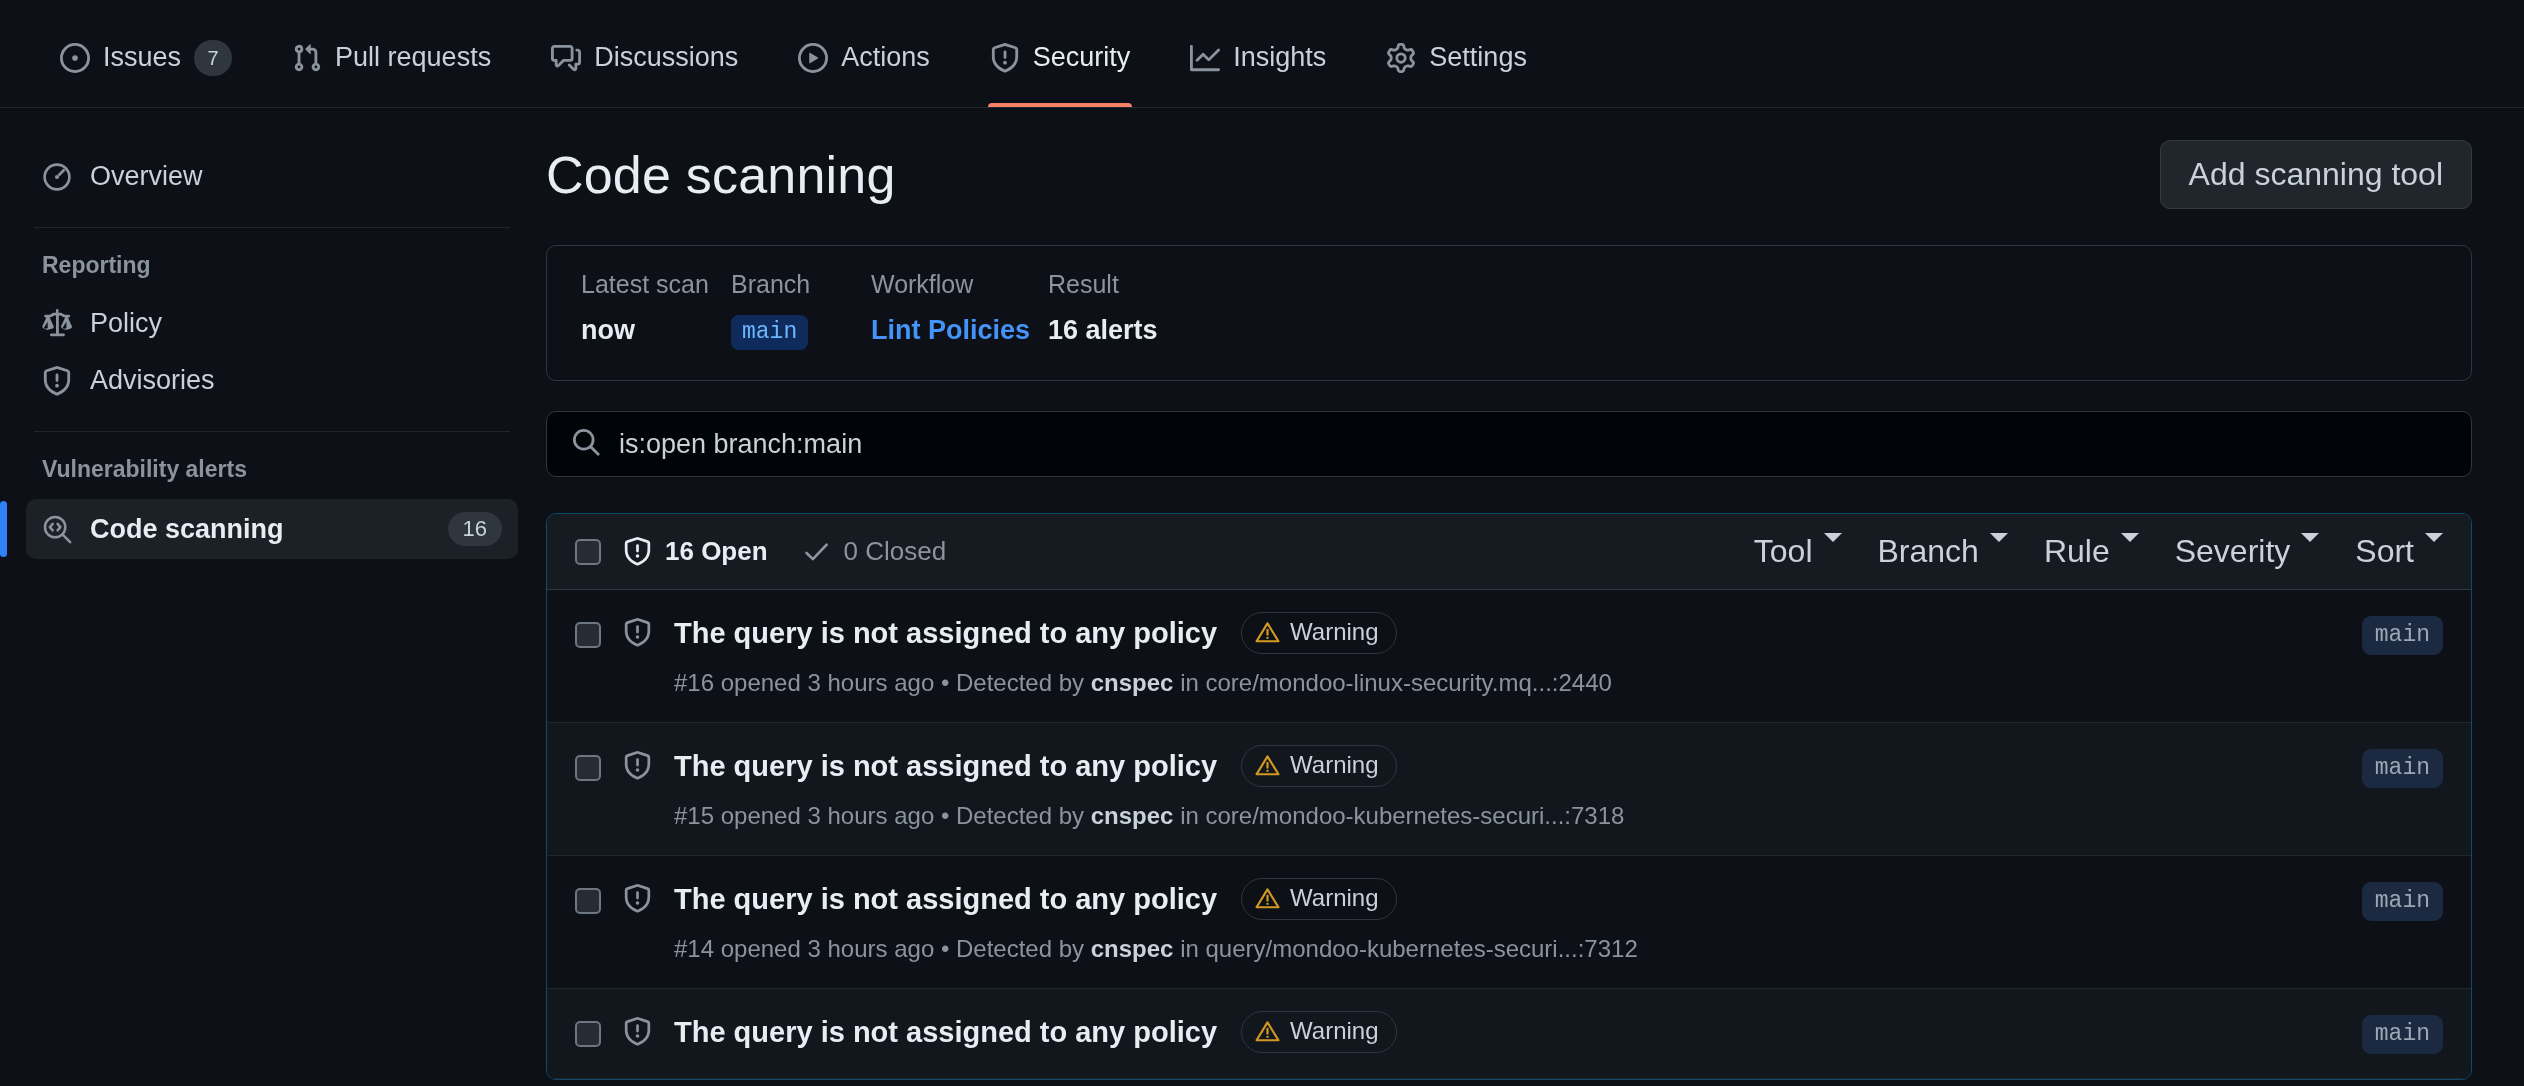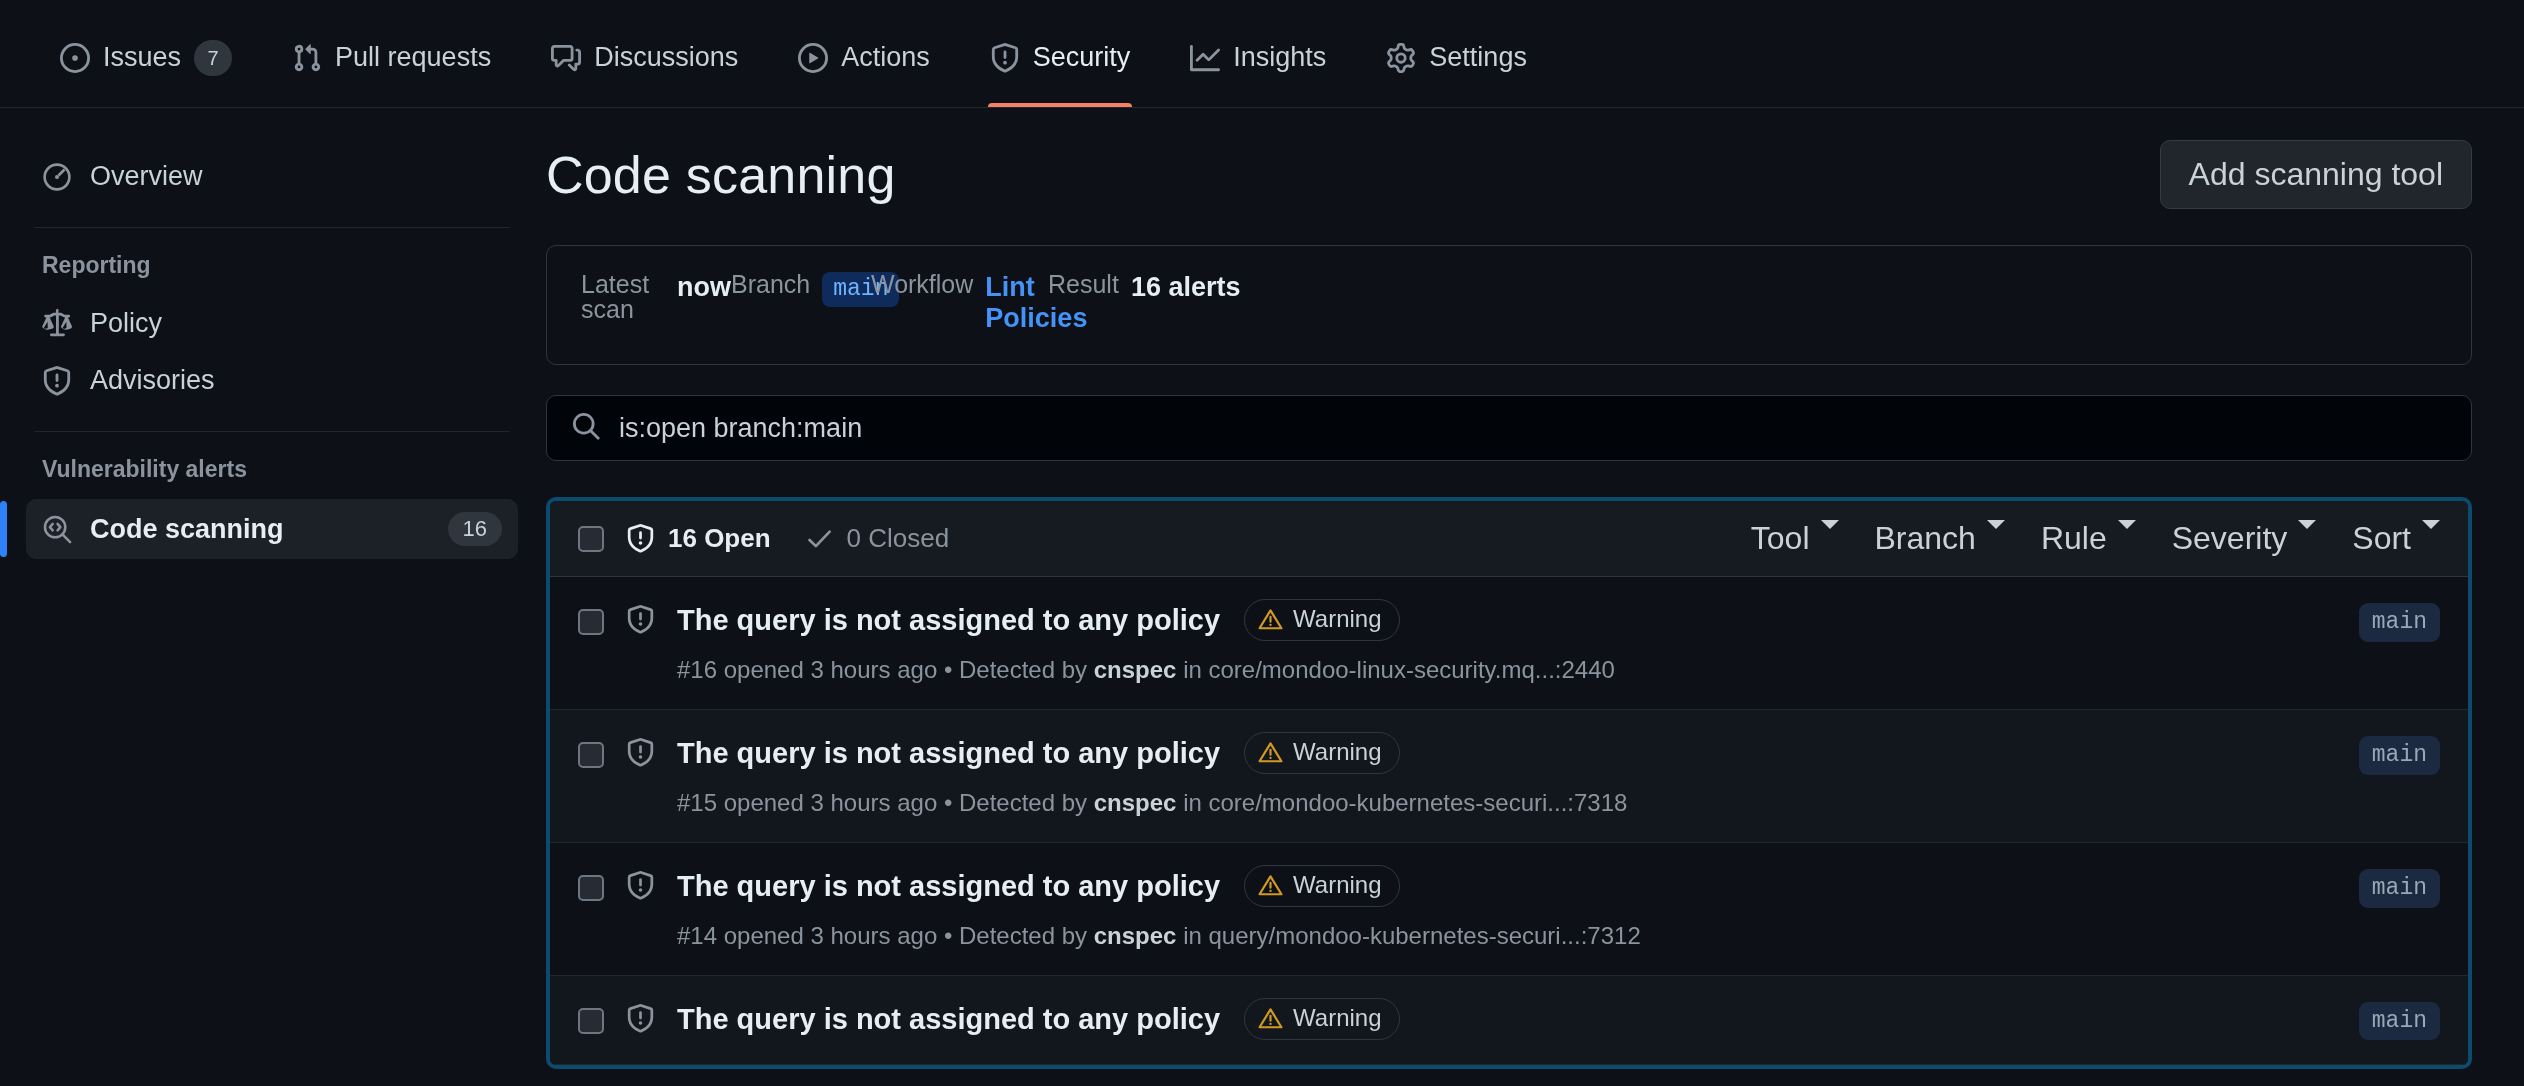--- a/index.html
+++ b/index.html
@@ -148,21 +148,21 @@
 
   
   .scan-card {
     border: 1px solid #30363d;
     border-radius: 10px;
     padding: 26px 34px 30px 34px;
     display: flex;
     gap: 0;
     margin-bottom: 30px;
   }
-  .scan-col { display: flex; gap: 12px; }
+  .scan-col { display: flex; flex-direction: column; gap: 18px; }
   .scan-col.c0 { width: 150px; }
   .scan-col.c1 { width: 140px; }
   .scan-col.c2 { width: 177px; }
   .scan-col.c3 { width: 148px; }
   .scan-label { font-size: 25px; color: #8b949e; line-height: 1; }
   .scan-value { font-size: 27px; color: #e6edf3; font-weight: bold; line-height: 1.15; }
   .scan-value.link { color: #4493f8; }
   .branch-chip {
     display: inline-block;
     background: #0f2b5b;
@@ -193,21 +193,21 @@
     background: transparent;
     border: none;
     outline: none;
     color: #c9d1d9;
     font-size: 27px;
     font-family: inherit;
   }
 
   
   .alerts-box {
-    border: 4px solid #0c4a6e;
+    border: 1px solid #0c4a6e;
     border-radius: 10px;
     overflow: hidden;
   }
   .alerts-head {
     background: #161b22;
     border-bottom: 1px solid #30363d;
     height: 76px;
     display: flex;
     align-items: center;
     padding: 0 28px;

